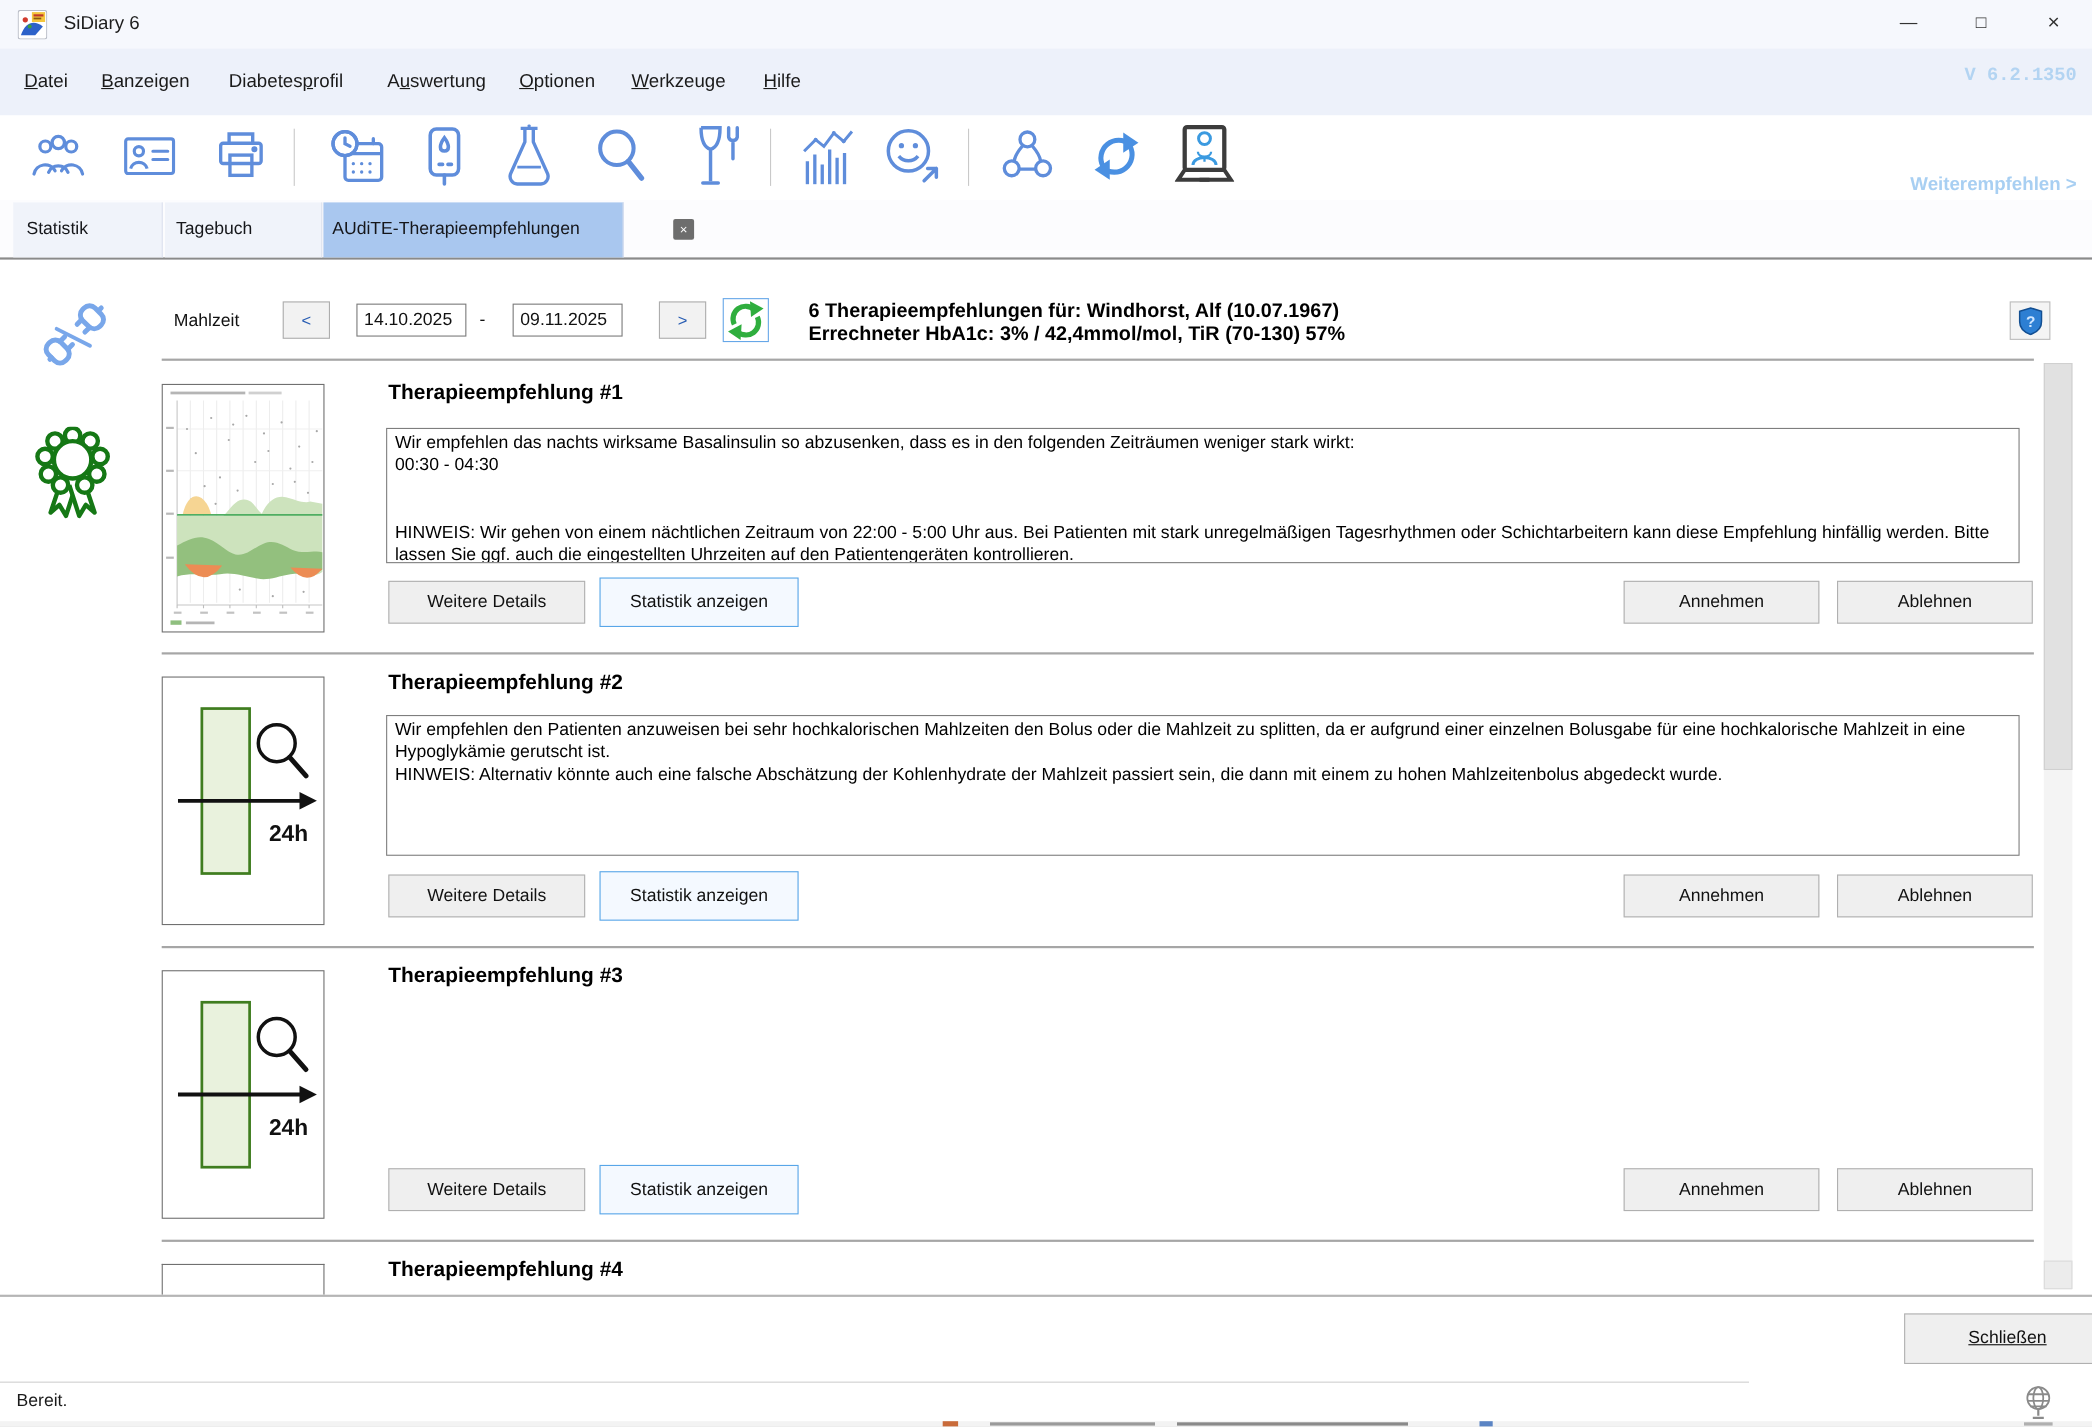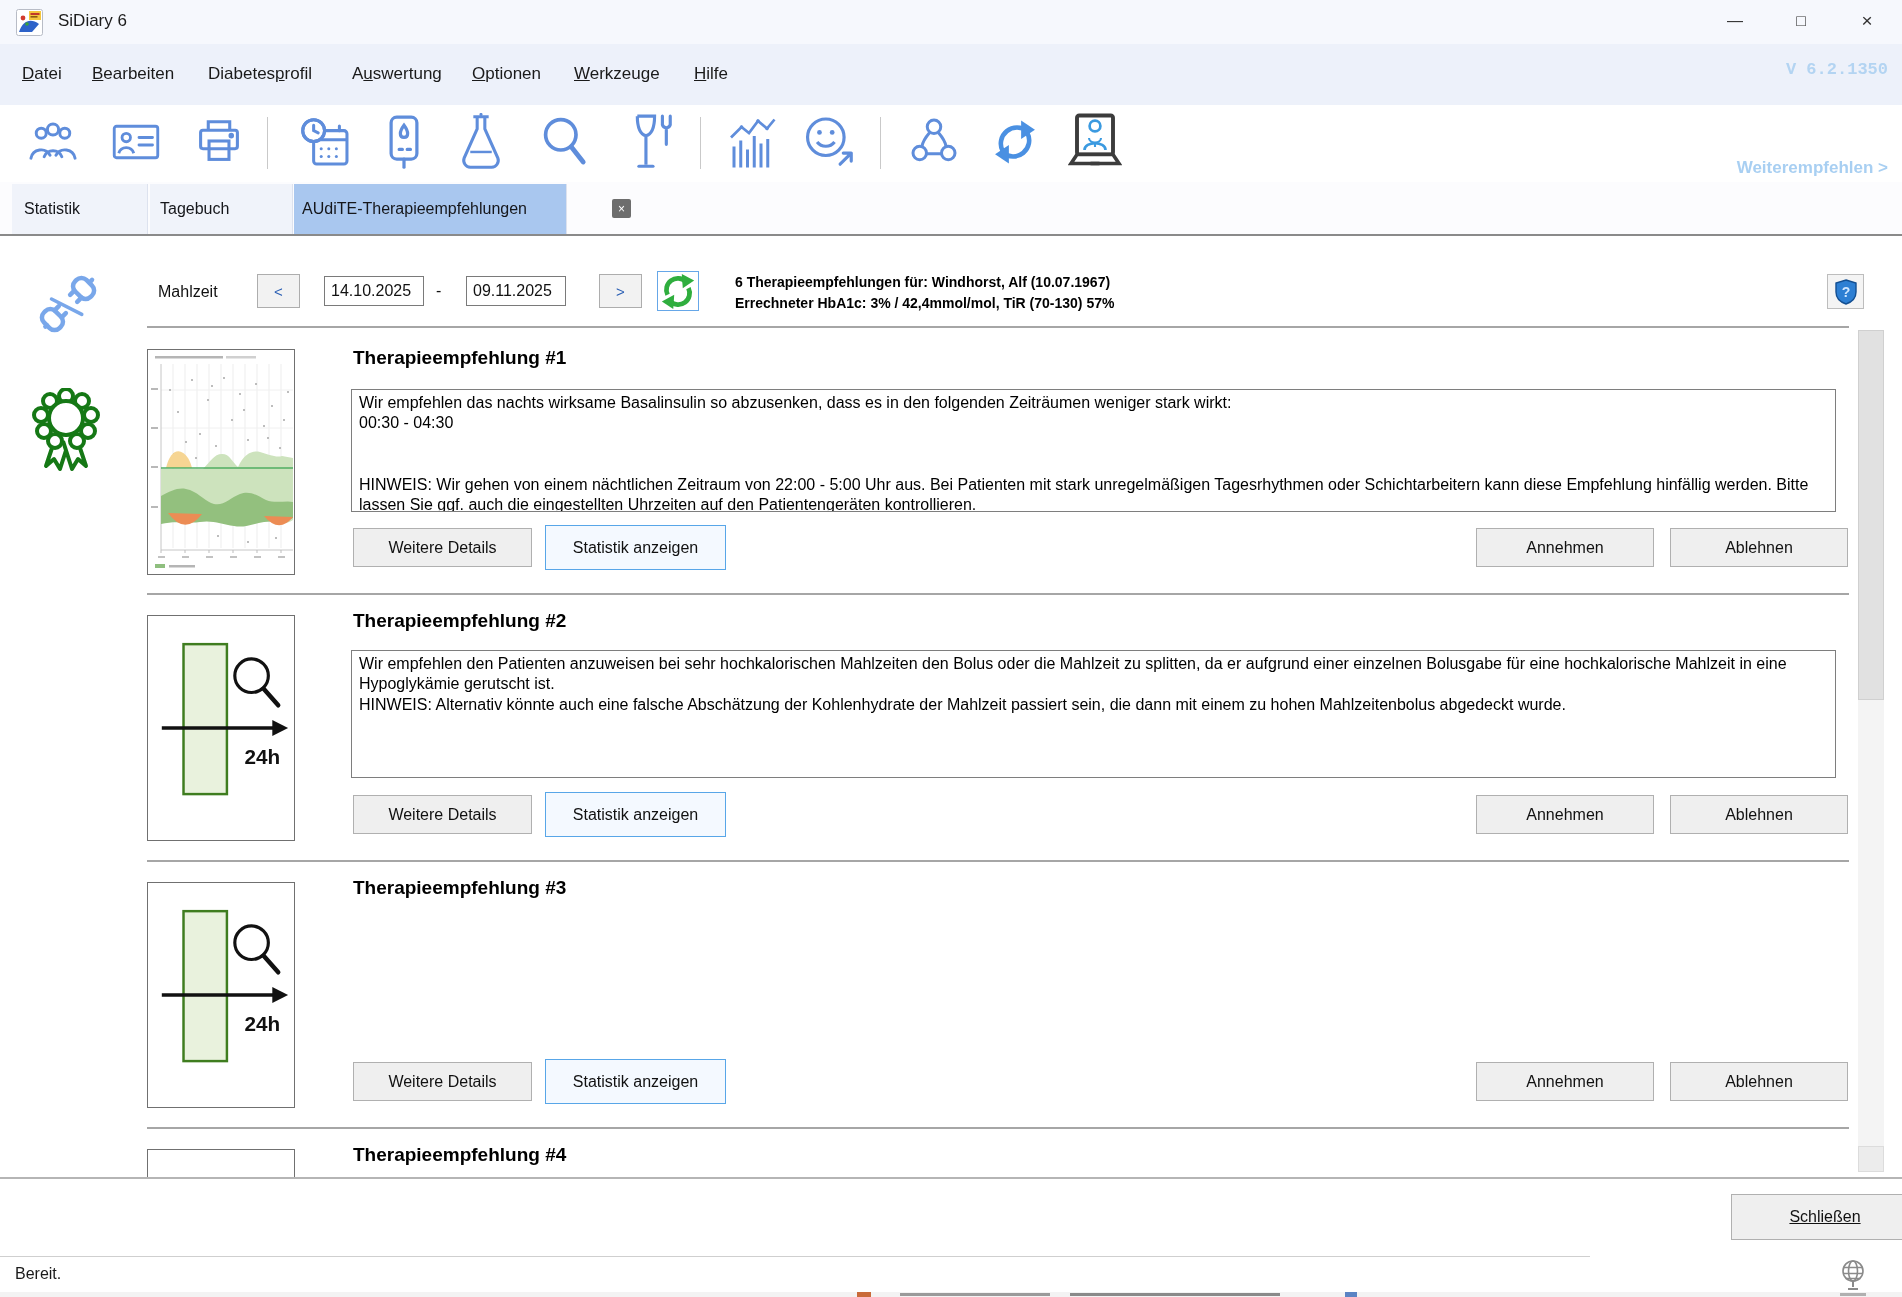--- a/index.html
+++ b/index.html
@@ -28,21 +28,21 @@
   .tab.active{background:#a9c7ef;}
   .tabclose{left:612px;top:17px;width:19px;height:19px;background:#6d6d6d;border-radius:2px;color:#fff;
             font-size:12px;display:flex;align-items:center;justify-content:center;}
   
   .hsep{height:2px;background:#a6a6a6;}
   .label{font-size:16px;color:#111;}
   .smallbtn{background:#f2f2f2;border:1px solid #adadad;display:flex;align-items:center;justify-content:center;
             font-size:15px;color:#2b5fb4;box-sizing:border-box;}
   .date-input{position:absolute;width:100px;height:30px;border:1px solid #7a7a7a;font:16px "Liberation Sans",sans-serif;
               padding:0 6px;box-sizing:border-box;color:#111;background:#fff;}
-  .patient{font-size:14px;font-weight:bold;line-height:21px;color:#000;}
+  .patient{font-size:18px;font-weight:bold;line-height:21px;color:#000;}
   .thumb{border:1px solid #707070;background:#fff;box-sizing:border-box;overflow:hidden;}
   .rec-title{font-size:19px;font-weight:bold;color:#000;}
   .rec-box{border:1px solid #7e7e7e;background:#fff;box-sizing:border-box;padding:3px 7px;
            font-size:16px;line-height:20.4px;color:#000;white-space:pre-wrap;overflow:hidden;}
   .wbtn{background:#efefef;border:1px solid #b0b0b0;display:flex;align-items:center;justify-content:center;
         font-size:16px;color:#111;box-sizing:border-box;}
   .wbtn.focus{border:1px solid #58a6e8;background:#f4f9ff;}
   .scroll-track{background:#f4f4f4;}
   .scroll-thumb{background:#e1e1e1;border:1px solid #d0d0d0;box-sizing:border-box;}
   .statusbar{left:0;top:1256px;width:1590px;height:36px;background:#ffffff;border-top:1px solid #cfcfcf;}
@@ -67,21 +67,21 @@
       </svg>
     </div>
     <div class="abs title-text">SiDiary 6</div>
     <div class="abs winbtn" style="left:1706px;">—</div>
     <div class="abs winbtn" style="left:1772px;">□</div>
     <div class="abs winbtn" style="left:1838px;font-size:19px;">×</div>
   </div>
 
   <div class="abs menubar">
     <div class="abs menuitem" style="left:18px;"><span></span><u>D</u><span>atei</span></div>
-    <div class="abs menuitem" style="left:88px;"><span></span><u>B</u><span>earbeiten</span></div>
+    <div class="abs menuitem" style="left:88px;"><span></span><u>B</u><span>anzeigen</span></div>
     <div class="abs menuitem" style="left:204px;"><span>Diabetes</span><u>p</u><span>rofil</span></div>
     <div class="abs menuitem" style="left:348px;"><span>A</span><u>u</u><span>swertung</span></div>
     <div class="abs menuitem" style="left:468px;"><span></span><u>O</u><span>ptionen</span></div>
     <div class="abs menuitem" style="left:570px;"><span></span><u>W</u><span>erkzeuge</span></div>
     <div class="abs menuitem" style="left:690px;"><span></span><u>H</u><span>ilfe</span></div>
     <div class="abs version">V 6.2.1350</div>
   </div>
 
   <div class="abs toolbar">
     <div class="abs tbicon" style="left:28px;">

